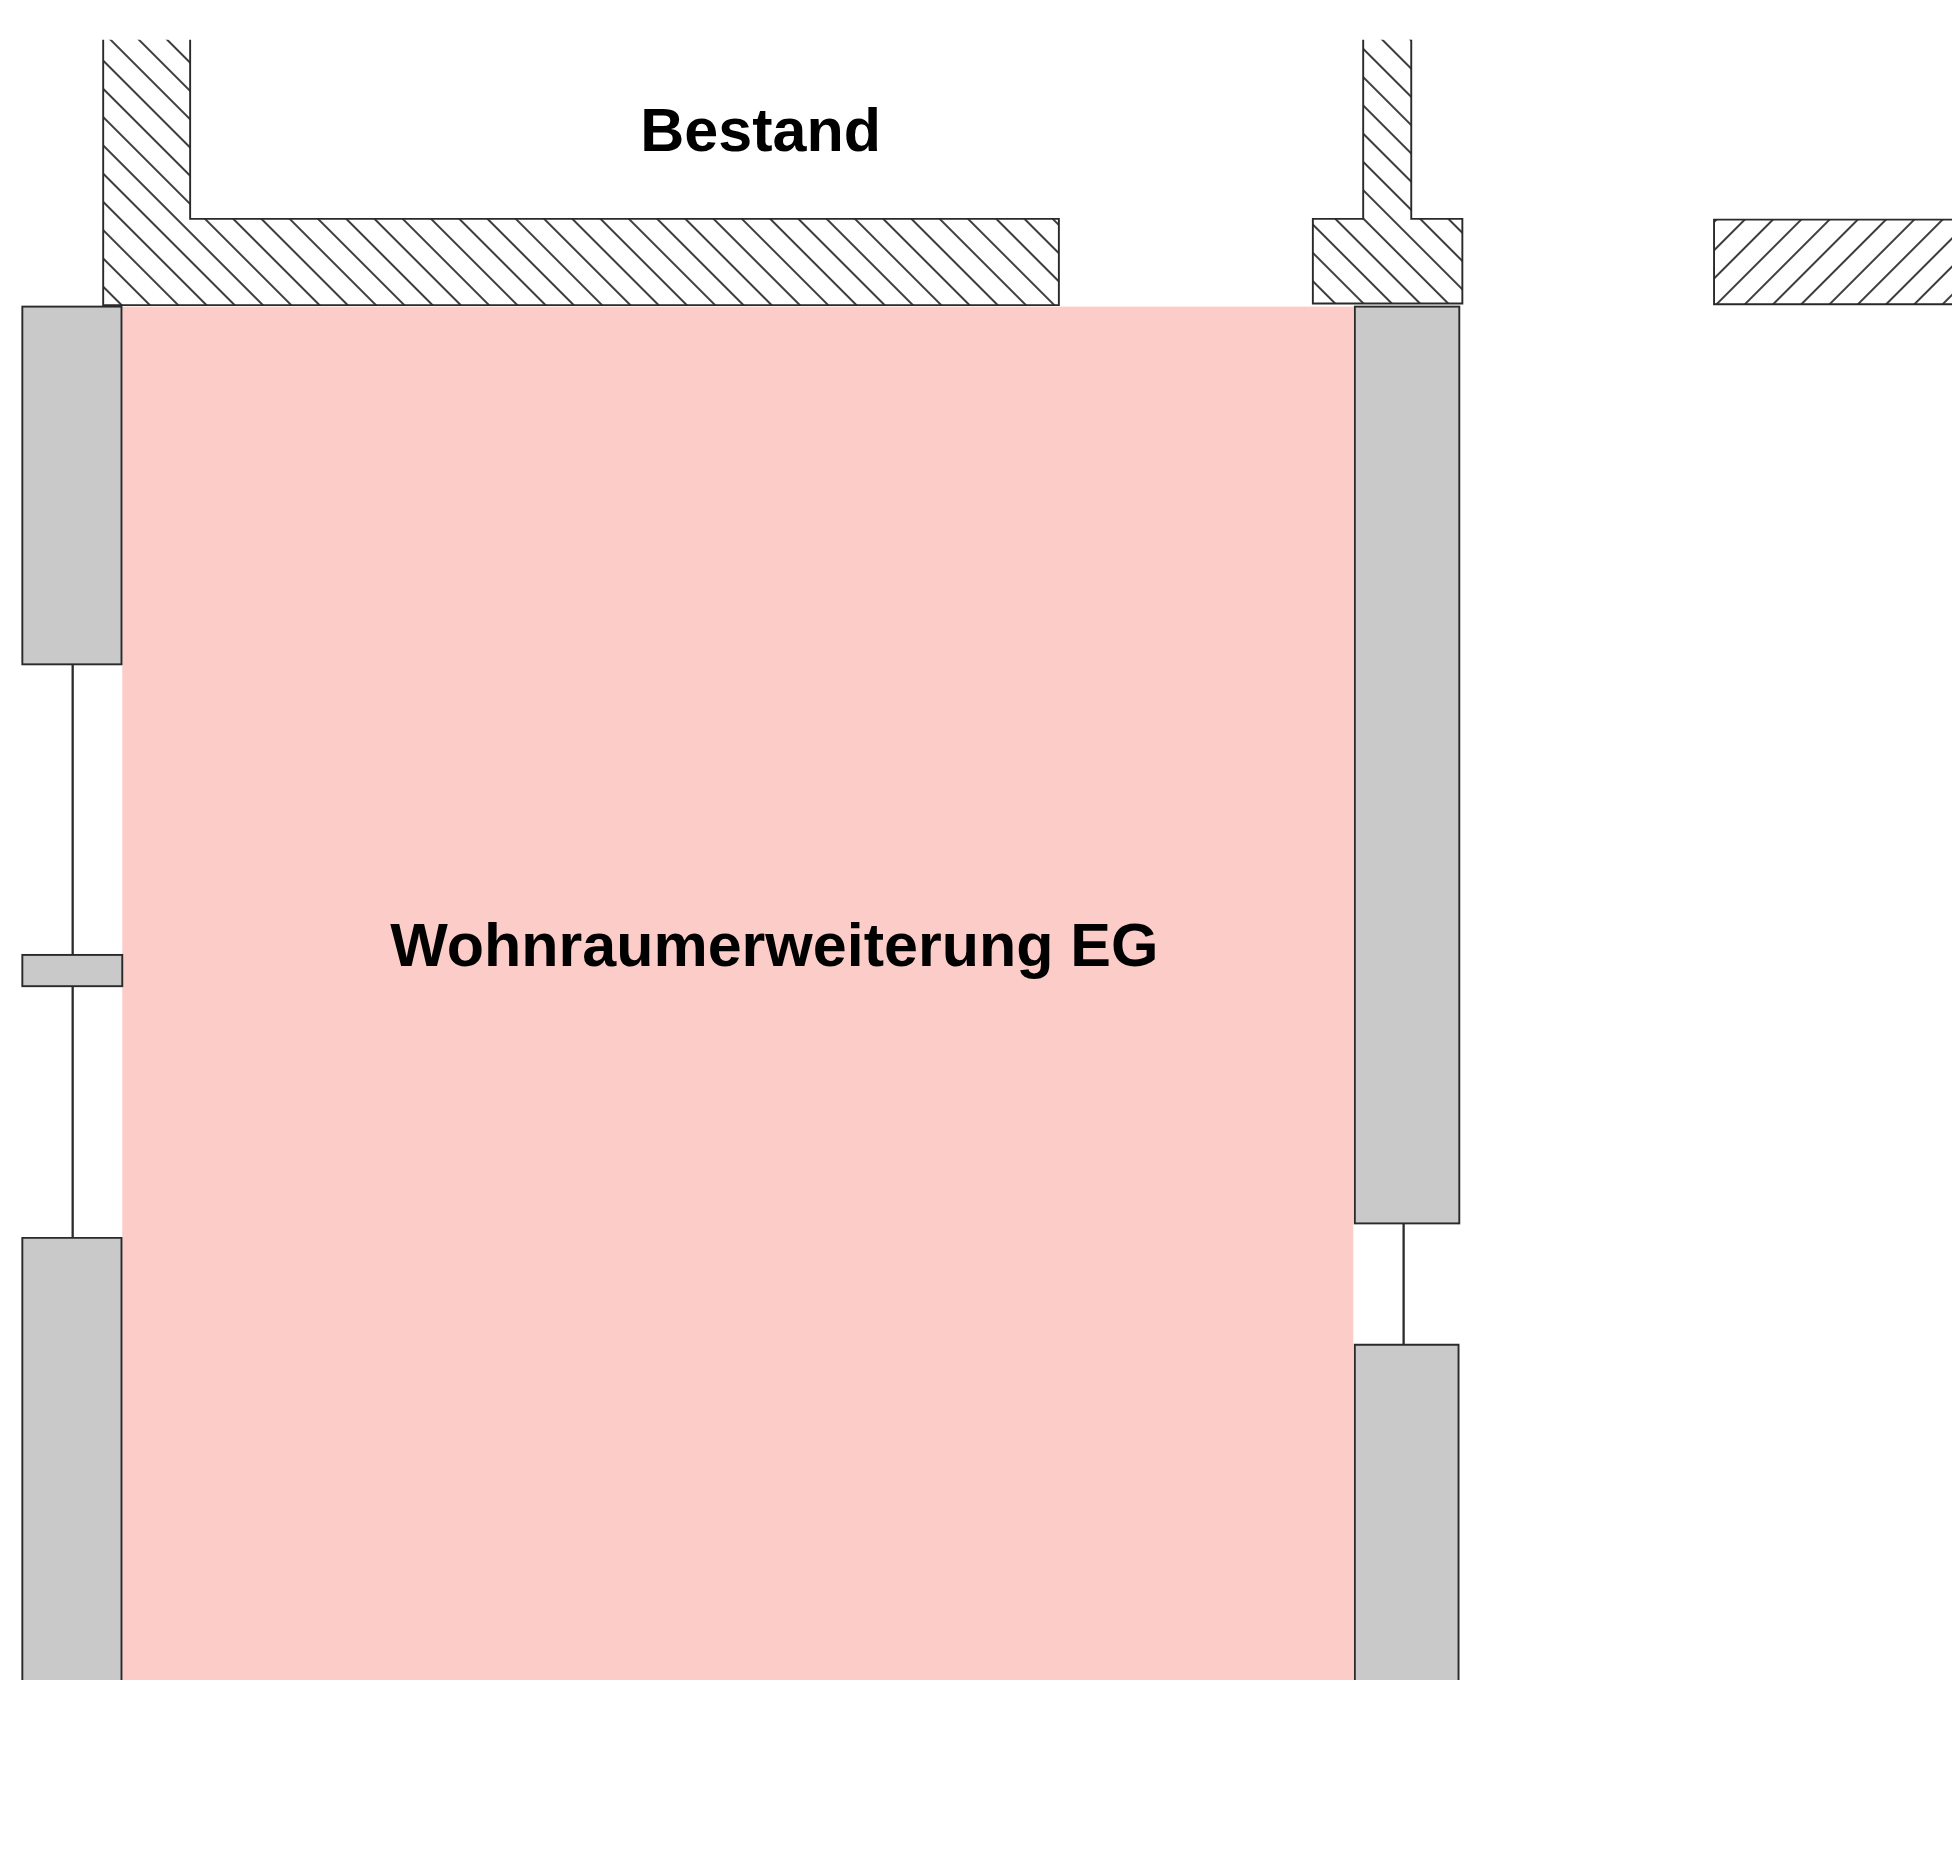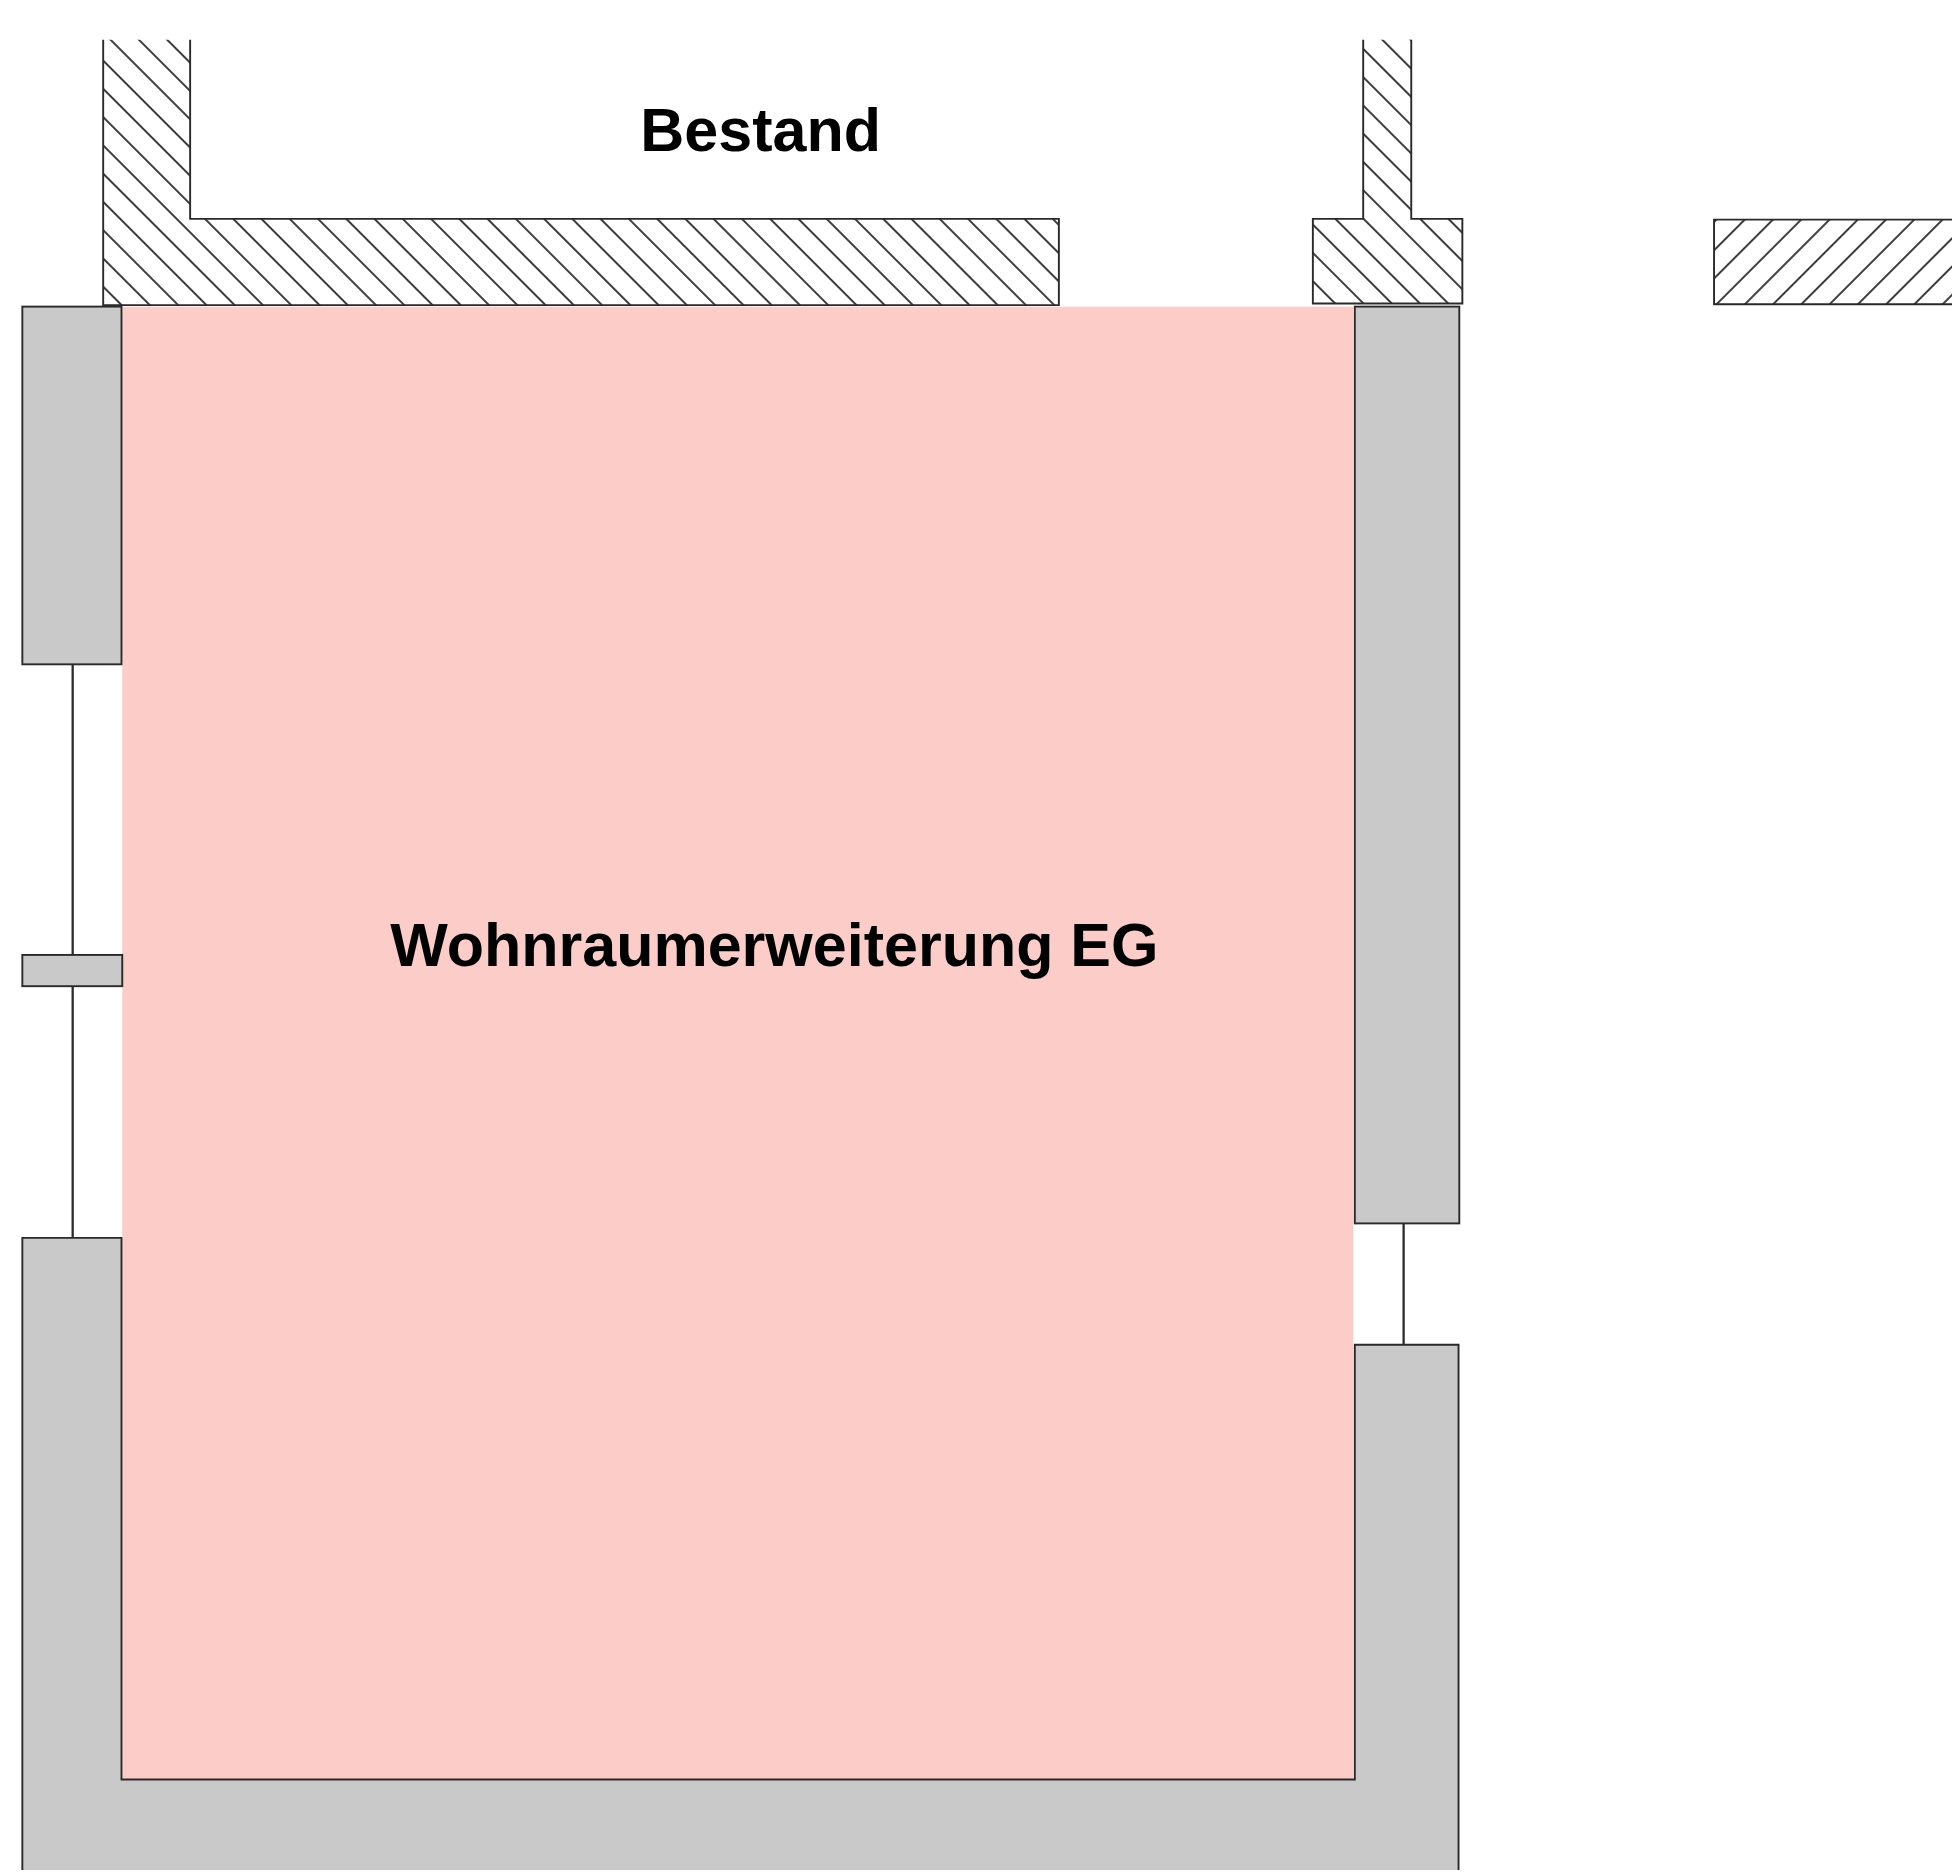--- a/index.html
+++ b/index.html
@@ -3,21 +3,21 @@
 <meta charset="utf-8">
 <style>
   html, body {
     margin: 0;
     padding: 0;
     background: var(--background, #ffffff);
   }
   .stage {
     position: relative;
     width: 1953px;
-    height: 1870px;
+    height: 1680px;
     background: var(--background, #ffffff);
     overflow: hidden;
   }
   svg.plan {
     display: block;
     width: 1953px;
     height: 1874px;
   }
   .hatch-line {
     stroke: var(--hatch-line, #3c3c3c);

